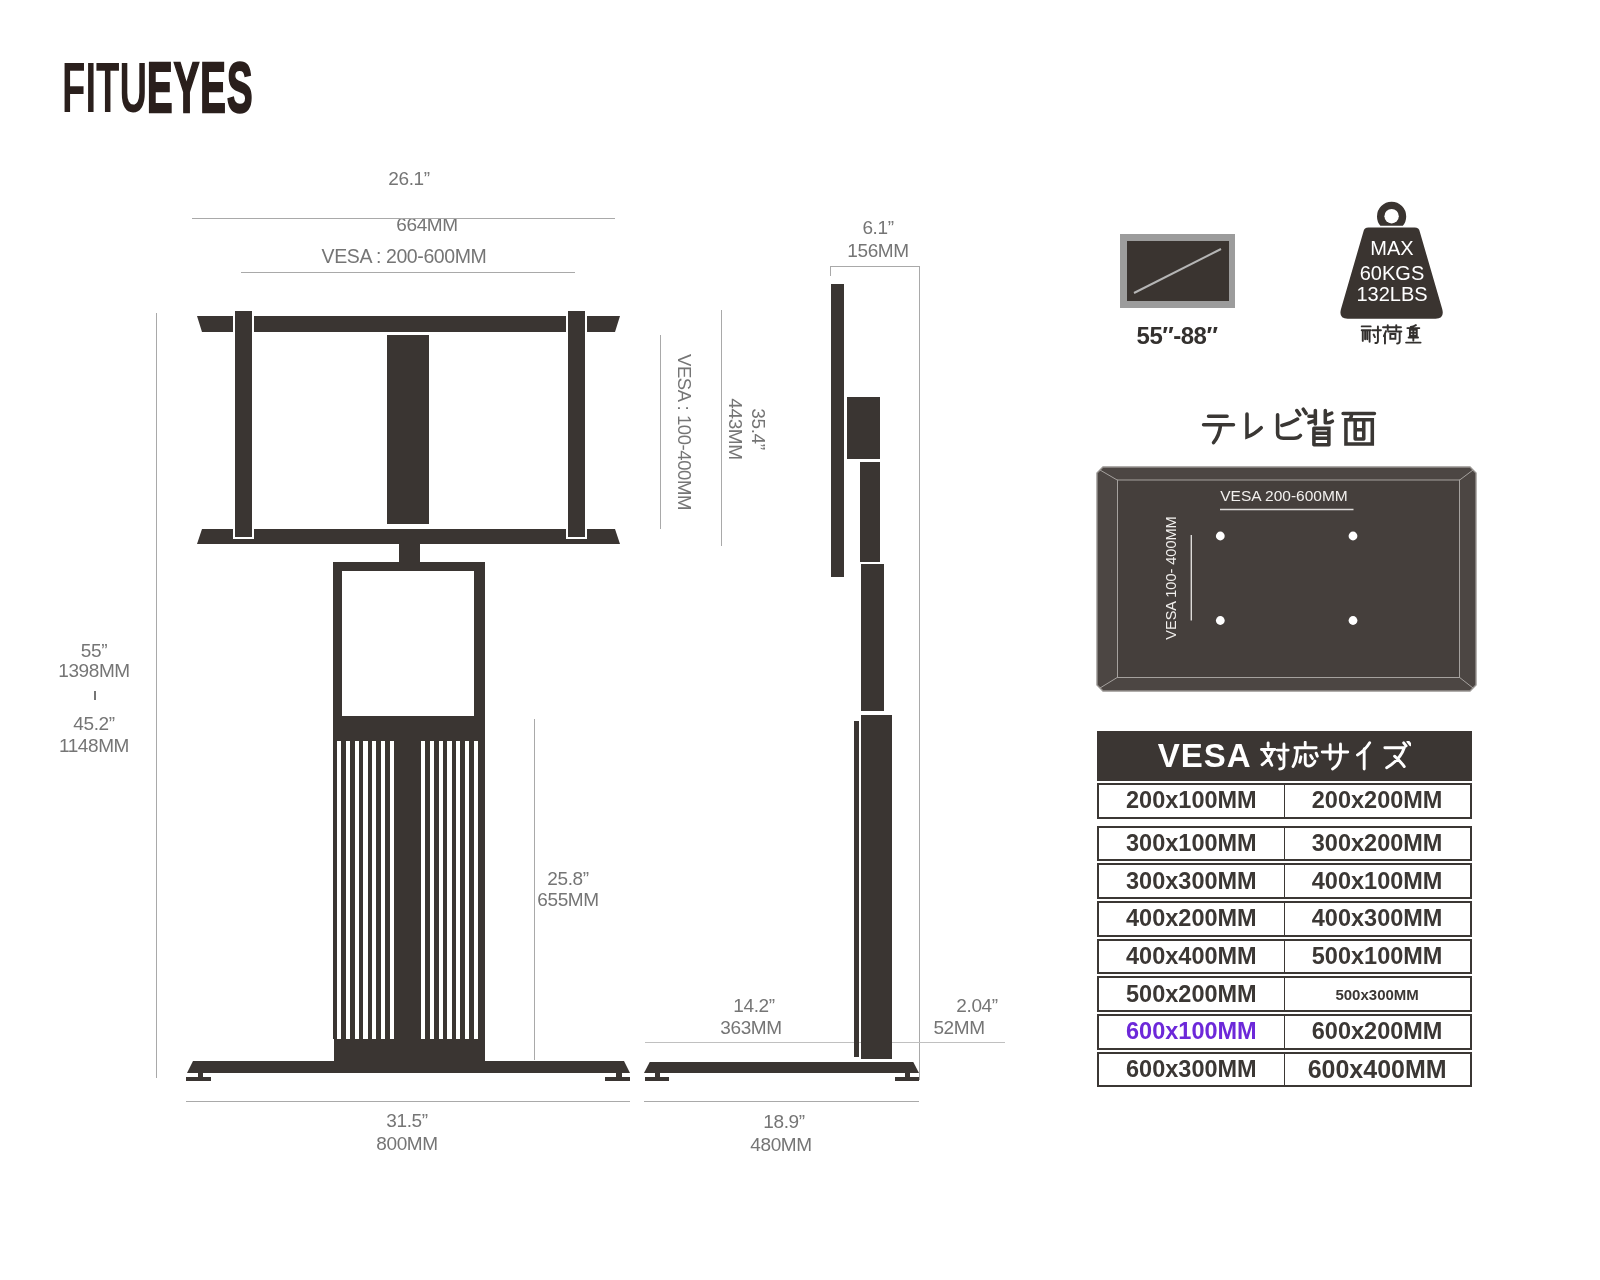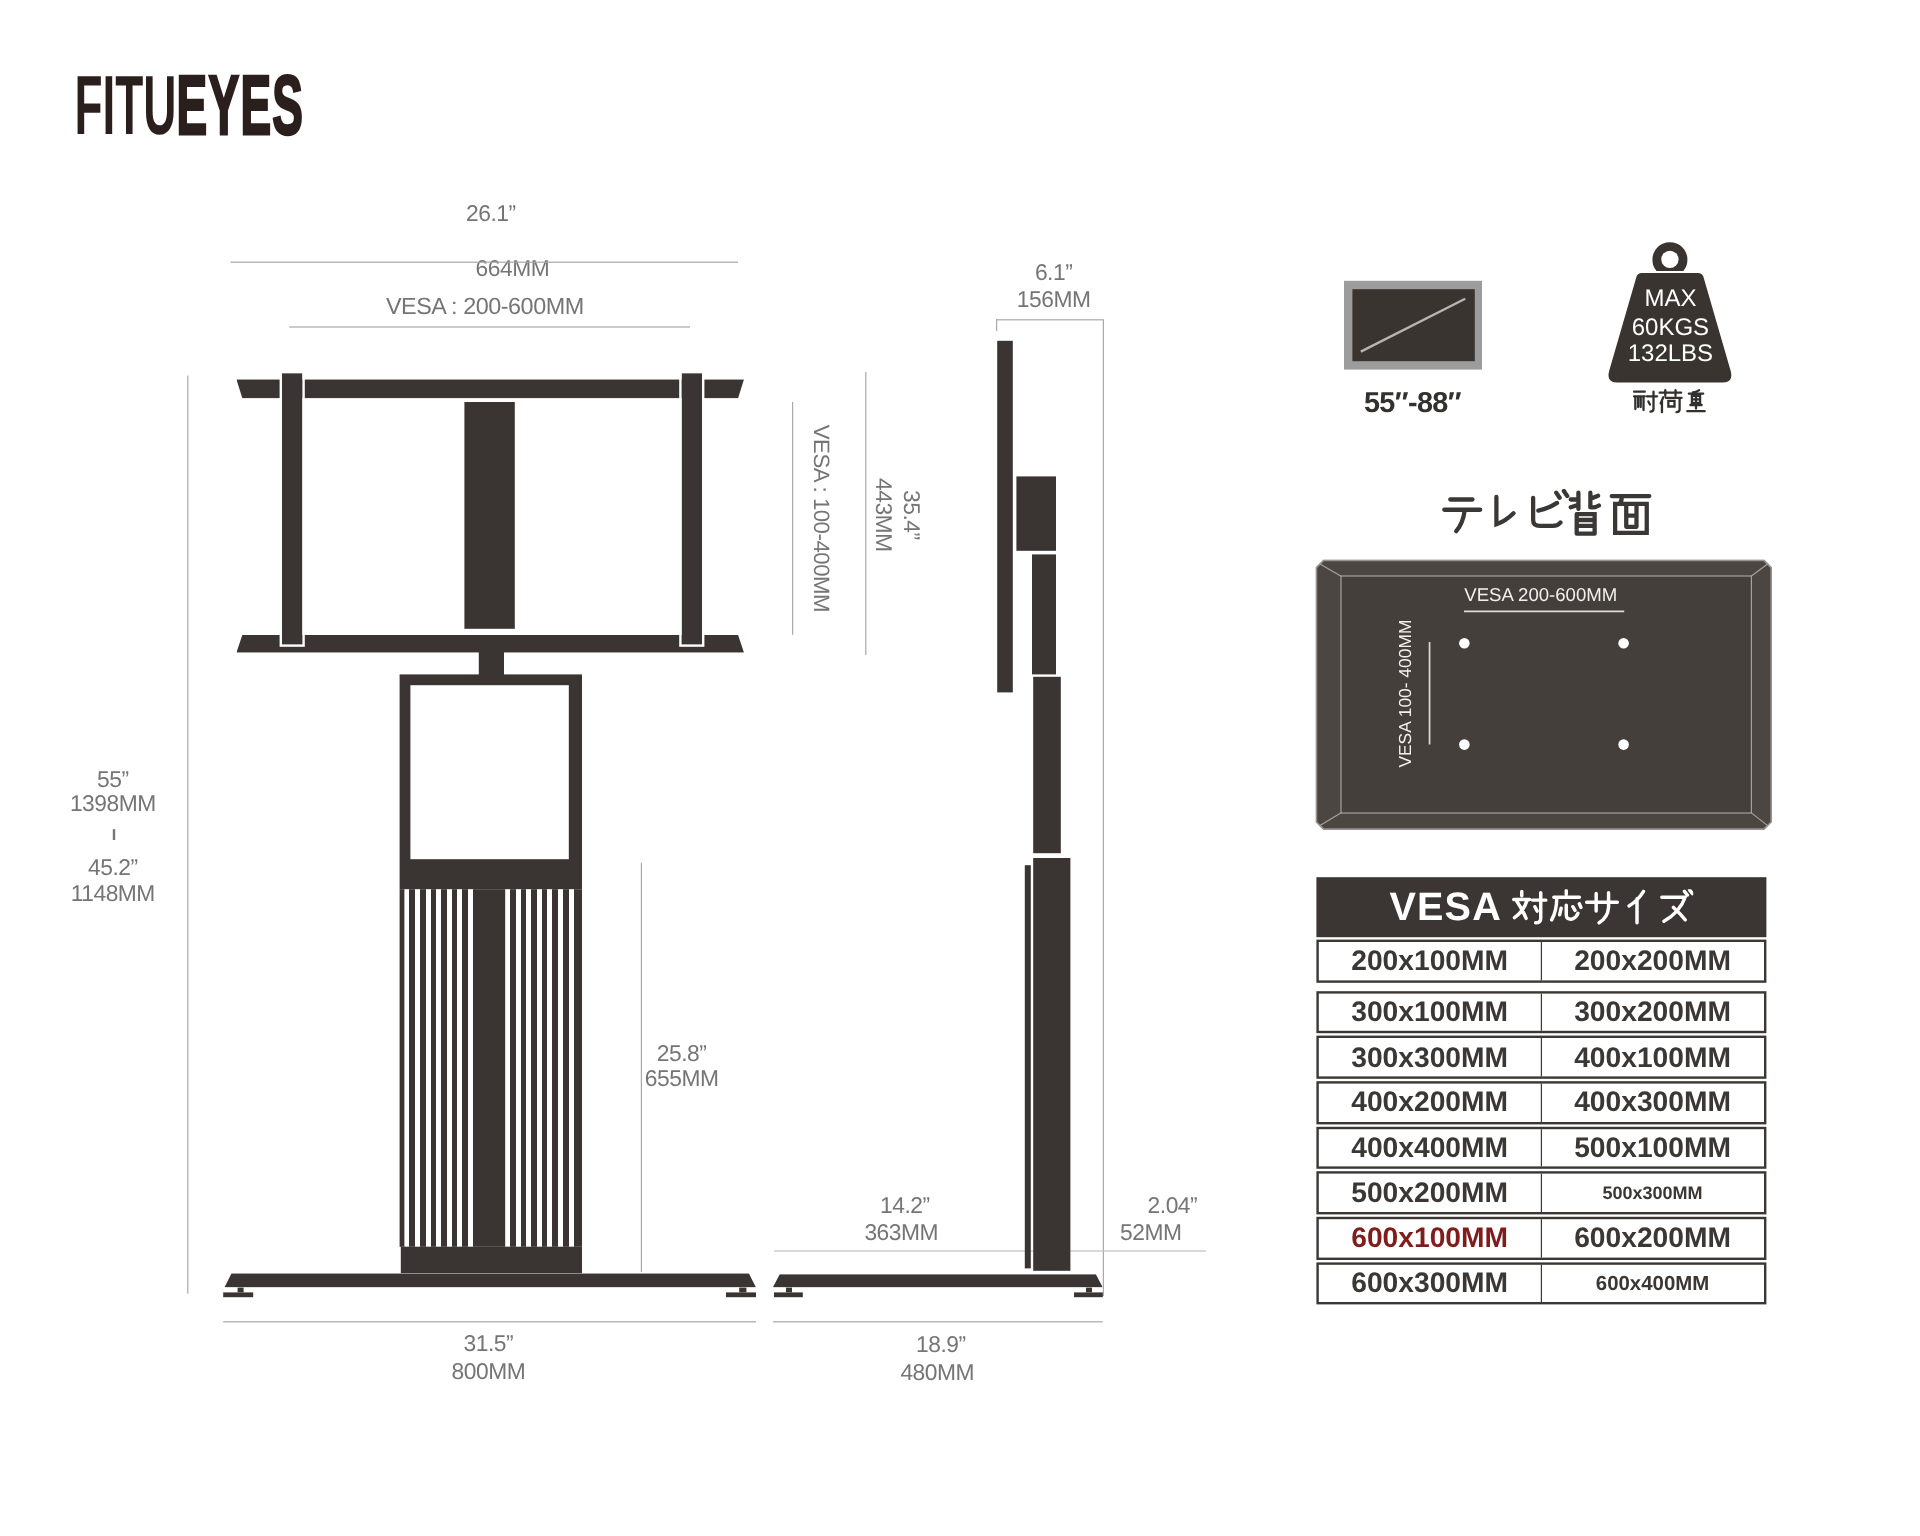--- a/index.html
+++ b/index.html
@@ -239,23 +239,23 @@
 <div style="width:50%;display:flex;align-items:center;justify-content:center;font-weight:700;font-size:23.5px;color:#3b3734;">500x100MM</div>
       </div>
 
 <div style="display:flex;border:2px solid #3b3734;height:31.5px;margin-top:2.2px;">
 <div style="width:50%;border-right:1.6px solid #3b3734;display:flex;align-items:center;justify-content:center;font-weight:700;font-size:23.5px;color:#3b3734;">500x200MM</div>
 <div style="width:50%;display:flex;align-items:center;justify-content:center;font-weight:700;font-size:15px;color:#3b3734;">500x300MM</div>
       </div>
 
 
 <div style="display:flex;border:2px solid #3b3734;height:31.5px;margin-top:2.2px;">
-<div style="width:50%;border-right:1.6px solid #3b3734;display:flex;align-items:center;justify-content:center;font-weight:700;font-size:23.5px;color:#7f1d1d;">600x100MM</div>
+<div style="width:50%;border-right:1.6px solid #3b3734;display:flex;align-items:center;justify-content:center;font-weight:700;font-size:23.5px;color:#6d28d9;">600x100MM</div>
 <div style="width:50%;display:flex;align-items:center;justify-content:center;font-weight:700;font-size:23.5px;color:#3b3734;">600x200MM</div>
       </div>
 
 <div style="display:flex;border:2px solid #3b3734;height:31.5px;margin-top:2.2px;">
 <div style="width:50%;border-right:1.6px solid #3b3734;display:flex;align-items:center;justify-content:center;font-weight:700;font-size:23.5px;color:#3b3734;">600x300MM</div>
-<div style="width:50%;display:flex;align-items:center;justify-content:center;font-weight:700;font-size:17px;color:#3b3734;text-align:center;">600x400MM</div>
+<div style="width:50%;display:flex;align-items:center;justify-content:center;font-weight:700;font-size:25px;color:#3b3734;text-align:center;">600x400MM</div>
       </div>
 
 </div>
 
 </div>
 </body></html>

